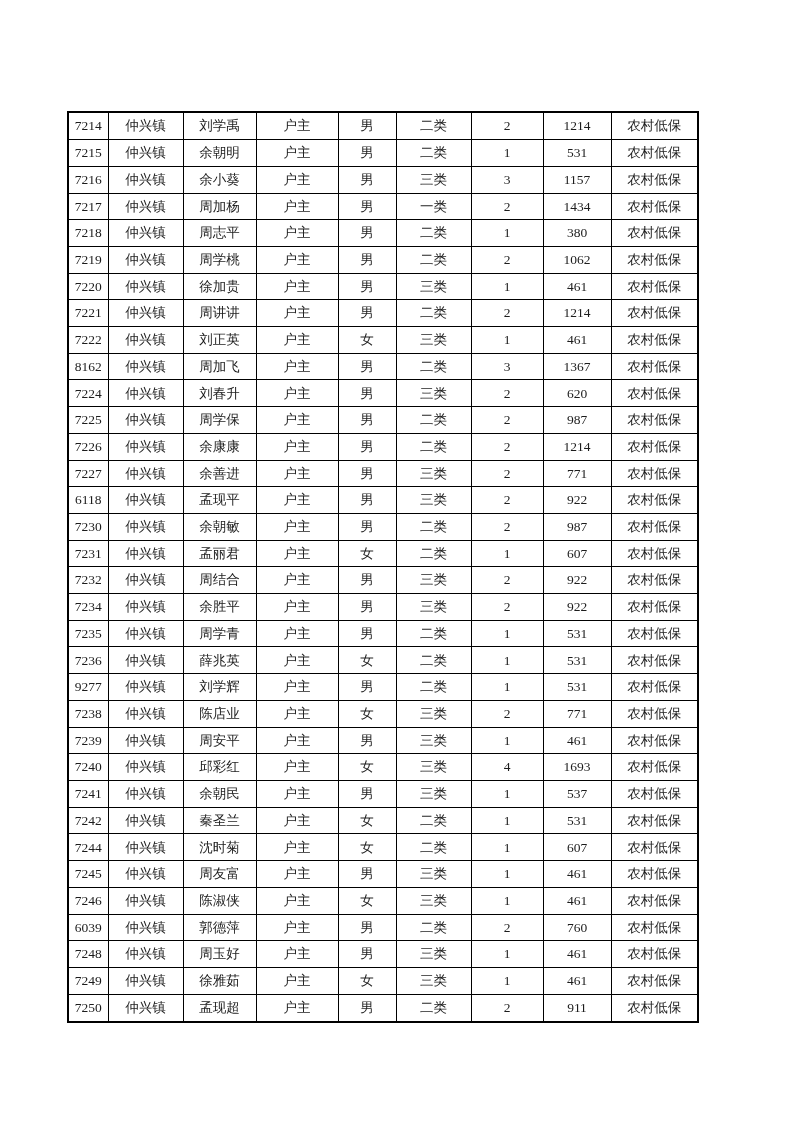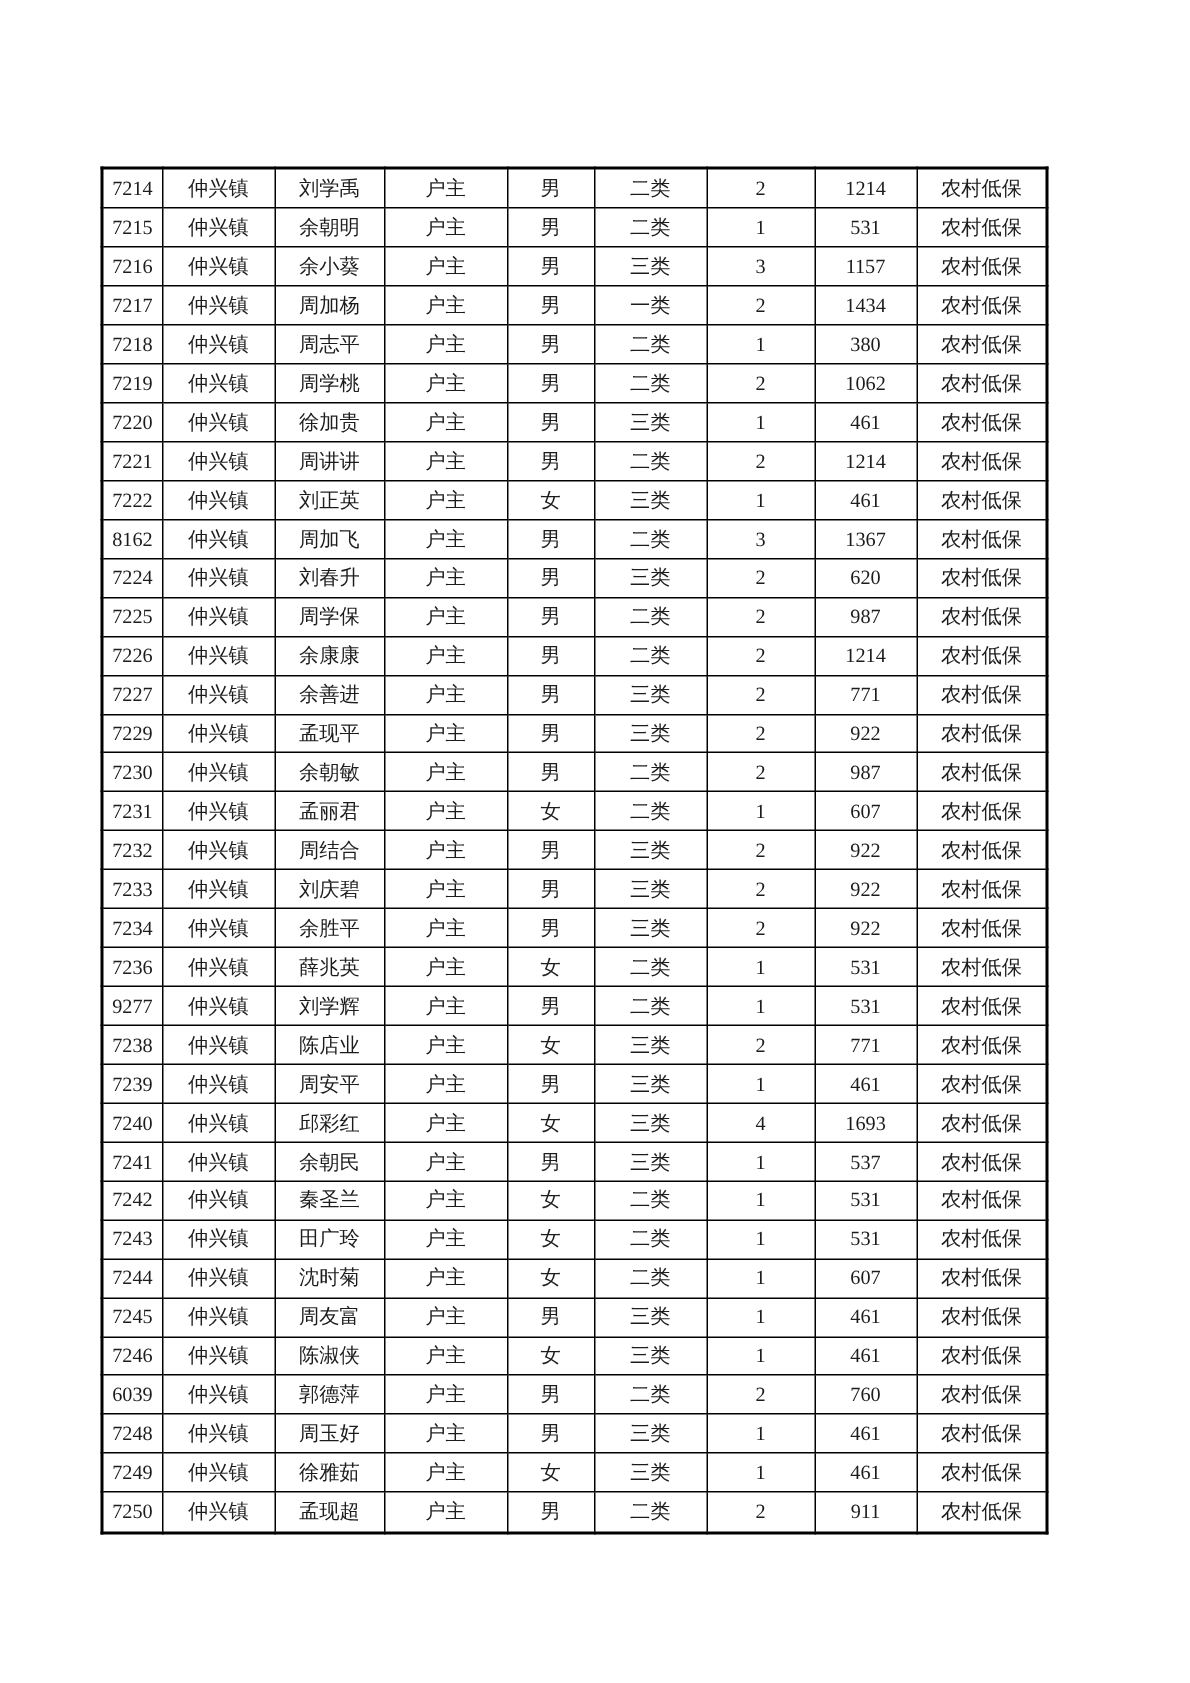--- a/index.html
+++ b/index.html
@@ -208,21 +208,21 @@
     <td>仲兴镇</td>
     <td>余善进</td>
     <td>户主</td>
     <td>男</td>
     <td>三类</td>
     <td>2</td>
     <td>771</td>
     <td>农村低保</td>
   </tr>
         <tr>
-    <td>7229</td>
+    <td>6118</td>
     <td>仲兴镇</td>
     <td>孟现平</td>
     <td>户主</td>
     <td>男</td>
     <td>三类</td>
     <td>2</td>
     <td>922</td>
     <td>农村低保</td>
   </tr>
         <tr>
@@ -252,39 +252,39 @@
     <td>仲兴镇</td>
     <td>周结合</td>
     <td>户主</td>
     <td>男</td>
     <td>三类</td>
     <td>2</td>
     <td>922</td>
     <td>农村低保</td>
   </tr>
         <tr>
-    <td>7233</td>
-    <td>仲兴镇</td>
-    <td>刘庆碧</td>
+    <td>7234</td>
+    <td>仲兴镇</td>
+    <td>余胜平</td>
     <td>户主</td>
     <td>男</td>
     <td>三类</td>
     <td>2</td>
     <td>922</td>
     <td>农村低保</td>
   </tr>
         <tr>
-    <td>7234</td>
-    <td>仲兴镇</td>
-    <td>余胜平</td>
-    <td>户主</td>
-    <td>男</td>
-    <td>三类</td>
-    <td>2</td>
-    <td>922</td>
+    <td>7235</td>
+    <td>仲兴镇</td>
+    <td>周学青</td>
+    <td>户主</td>
+    <td>男</td>
+    <td>二类</td>
+    <td>1</td>
+    <td>531</td>
     <td>农村低保</td>
   </tr>
         <tr>
     <td>7236</td>
     <td>仲兴镇</td>
     <td>薛兆英</td>
     <td>户主</td>
     <td>女</td>
     <td>二类</td>
     <td>1</td>
@@ -343,31 +343,20 @@
     <td>男</td>
     <td>三类</td>
     <td>1</td>
     <td>537</td>
     <td>农村低保</td>
   </tr>
         <tr>
     <td>7242</td>
     <td>仲兴镇</td>
     <td>秦圣兰</td>
-    <td>户主</td>
-    <td>女</td>
-    <td>二类</td>
-    <td>1</td>
-    <td>531</td>
-    <td>农村低保</td>
-  </tr>
-        <tr>
-    <td>7243</td>
-    <td>仲兴镇</td>
-    <td>田广玲</td>
     <td>户主</td>
     <td>女</td>
     <td>二类</td>
     <td>1</td>
     <td>531</td>
     <td>农村低保</td>
   </tr>
         <tr>
     <td>7244</td>
     <td>仲兴镇</td>

